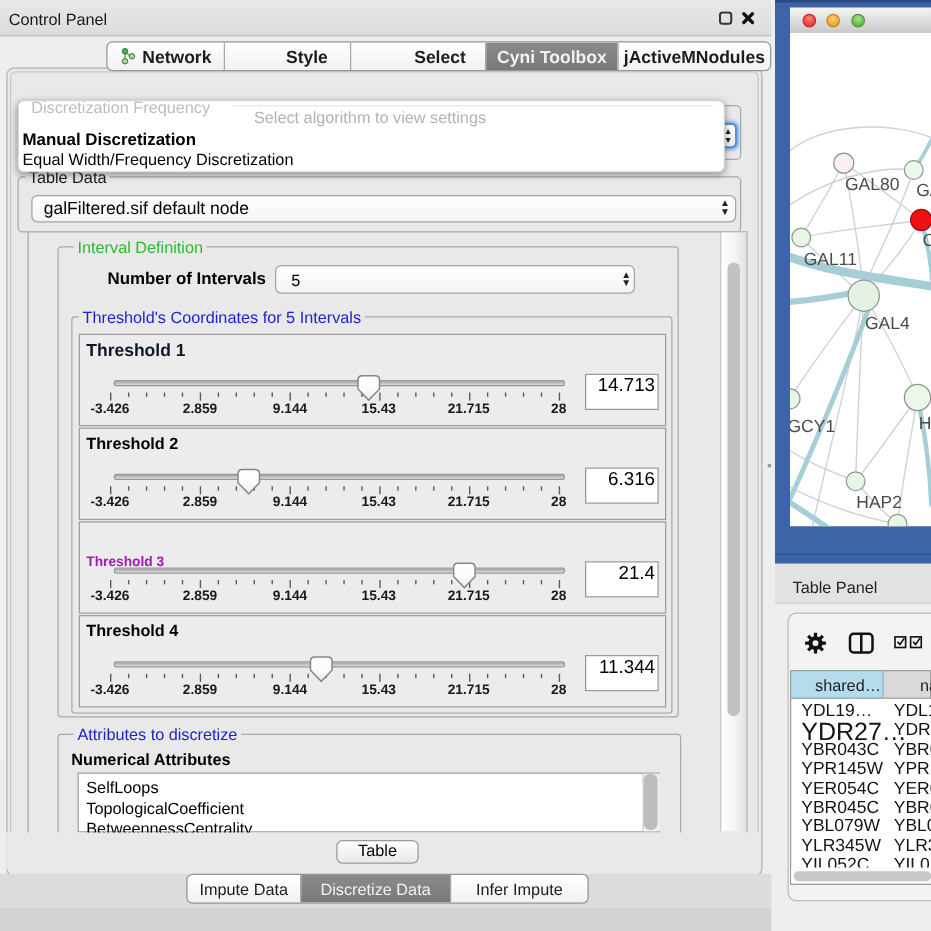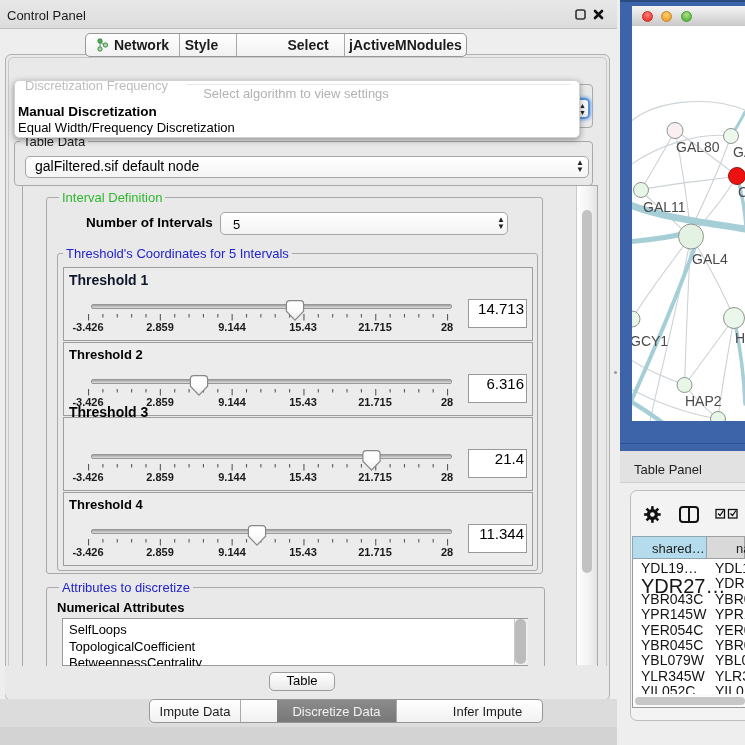--- a/index.html
+++ b/index.html
@@ -23,22 +23,23 @@
 </svg>
 <div class="ab" style="left:5px;top:54px;width:603px;height:645px;background:#e9e9e9;border:1px solid #b0b0b0;border-radius:6px;"></div>
 <div class="ab" style="left:8px;top:57px;width:597px;height:639px;border:1px solid #c9c9c9;border-radius:5px;"></div>
 <div class="tseg" style="left:85px;top:33px;height:22px;">
 <div class="s" style="width:93px;"><svg width="13" height="14" viewBox="0 0 13 14" style="margin-right:5px;">
         <path d="M4 3 L4 10 M4 4 L9 7" stroke="#7aa87a" stroke-width="1.2" fill="none"></path>
         <circle cx="4" cy="3" r="2.2" fill="#4caf50" stroke="#2e7d32" stroke-width="0.8"></circle>
         <circle cx="4" cy="11" r="2.2" fill="#a5d6a7" stroke="#2e7d32" stroke-width="0.8"></circle>
         <circle cx="9.5" cy="7" r="2.2" fill="#a5d6a7" stroke="#2e7d32" stroke-width="0.8"></circle>
       </svg>Network</div>
-<div class="s" style="width:57px;padding-right:13px;box-sizing:border-box;">Style</div>
+<div class="s" style="width:57px;padding-right:13px;box-sizing:border-box;margin-left:44px;">Style</div>
 <div class="s" style="width:61px;padding-right:12px;box-sizing:border-box;margin-left:47px;">Select</div>
+<div class="s sel" style="width:105px;">Cyni Toolbox</div>
 <div class="s" style="width:121px;text-align:center;">jActiveMNodules</div>
 </div>
 <div class="grp" style="left:14px;top:84px;width:577px;height:42px;"></div>
 <div class="ab" style="left:576px;top:98px;width:14px;height:21px;box-sizing:border-box;background:linear-gradient(#ffffff,#ececec);border:2px solid #5693d6;border-radius:5px;box-shadow:0 0 3px 1.5px #8ab4e6;"></div>
 <div class="ab arrows" style="left:579px;top:103px;font-size:7px;line-height:6.5px;">▲<br>▼</div>
 <div class="ab" style="left:14px;top:80px;width:564px;height:56px;background:#ffffff;border:1px solid #d2d2d2;border-radius:5px;box-shadow:0 2px 6px rgba(0,0,0,0.4);z-index:40;"></div>
 <div class="ab" style="left:186px;top:84px;width:384px;height:1px;background:#e8e8e8;z-index:41;"></div>
 <div class="ab" style="left:25px;top:78px;font-size:13px;color:#bdbdbd;z-index:41;">Discretization Frequency</div>
 <div class="ab" style="left:14px;top:86px;width:564px;text-align:center;font-size:13px;color:#b2b2b2;z-index:41;">Select algorithm to view settings</div>
 <div class="ab" style="left:18px;top:104px;font-size:13.5px;font-weight:bold;color:#000;z-index:41;">Manual Discretization</div>
@@ -147,21 +148,21 @@
   </svg>
 <div class="ab" style="left:48px;top:396px;width:80px;text-align:center;font-size:11px;font-weight:bold;color:#1a1a1a;">-3.426</div>
 <div class="ab" style="left:120px;top:396px;width:80px;text-align:center;font-size:11px;font-weight:bold;color:#1a1a1a;">2.859</div>
 <div class="ab" style="left:192px;top:396px;width:80px;text-align:center;font-size:11px;font-weight:bold;color:#1a1a1a;">9.144</div>
 <div class="ab" style="left:263px;top:396px;width:80px;text-align:center;font-size:11px;font-weight:bold;color:#1a1a1a;">15.43</div>
 <div class="ab" style="left:335px;top:396px;width:80px;text-align:center;font-size:11px;font-weight:bold;color:#1a1a1a;">21.715</div>
 <div class="ab" style="left:407px;top:396px;width:80px;text-align:center;font-size:11px;font-weight:bold;color:#1a1a1a;">28</div>
 <div class="ab" style="left:468px;top:374px;width:59px;height:29px;background:#ffffff;border:1px solid #999999;box-sizing:border-box;"></div>
 <div class="ab" style="left:468px;top:375px;width:56px;text-align:right;font-size:15px;color:#000;">6.316</div>
 <div class="ab" style="left:63px;top:417px;width:468px;height:72px;background:#ececec;border:1px solid #9d9d9d;"></div>
-<div class="ab" style="left:69px;top:404px;font-size:14px;font-weight:bold;color:#000000;">Threshold 3</div>
+<div class="ab" style="left:69px;top:444px;font-size:11px;font-weight:bold;color:#a21caf;">Threshold 3</div>
 <div class="ab" style="left:91px;top:454px;width:359px;height:3px;border-radius:2px;background:linear-gradient(#a0a0a0,#dedede);border:1px solid #979797;"></div>
 <svg class="ab" style="left:63px;top:417px;" width="468" height="72" viewBox="0 0 468 72">
     <rect x="25.00" y="47" width="1.1" height="6.5" fill="#5a5a5a"></rect>
     <rect x="39.36" y="47" width="1.1" height="3.5" fill="#5a5a5a"></rect>
     <rect x="53.72" y="47" width="1.1" height="3.5" fill="#5a5a5a"></rect>
     <rect x="68.08" y="47" width="1.1" height="3.5" fill="#5a5a5a"></rect>
     <rect x="82.44" y="47" width="1.1" height="3.5" fill="#5a5a5a"></rect>
     <rect x="96.80" y="47" width="1.1" height="6.5" fill="#5a5a5a"></rect>
     <rect x="111.16" y="47" width="1.1" height="3.5" fill="#5a5a5a"></rect>
     <rect x="125.52" y="47" width="1.1" height="3.5" fill="#5a5a5a"></rect>
@@ -252,21 +253,21 @@
 <div class="ab" style="left:57px;top:599.5px;font-size:13px;font-weight:bold;color:#000;">Numerical Attributes</div>
 <div class="ab" style="left:62px;top:618px;width:466px;height:48px;background:#ffffff;border:1px solid #9b9b9b;box-sizing:border-box;"></div>
 <div class="ab" style="left:69px;top:622px;font-size:13px;color:#000;line-height:16.6px;">SelfLoops<br>TopologicalCoefficient<br>BetweennessCentrality</div>
 <div class="ab" style="left:514px;top:619px;width:13px;height:46px;background:linear-gradient(90deg,#fafafa,#ededed);border-left:1px solid #cccccc;"></div>
 <div class="ab" style="left:515px;top:619px;width:11px;height:45px;background:#bcbcbc;border-radius:5px;"></div>
 <div class="ab" style="left:5px;top:666px;width:603px;height:33px;background:#e9e9e9;border-radius:0 0 6px 6px;"></div>
 <div class="ab" style="left:269px;top:672px;width:66px;height:19px;background:linear-gradient(#ffffff,#e9e9e9);border:1px solid #9b9b9b;border-radius:5px;box-sizing:border-box;"></div>
 <div class="ab" style="left:269px;top:673px;width:66px;text-align:center;font-size:13px;color:#000;">Table</div>
 <div class="ab" style="left:0;top:699px;width:617px;height:28px;background:#dcdcdc;border-bottom:1px solid #c2c2c2;"></div>
 <div class="ab" style="left:0;top:727px;width:617px;height:18px;background:#d3d3d3;"></div>
-<div class="tseg" style="left:149px;top:699px;height:22px;gap:36px;">
+<div class="tseg" style="left:149px;top:699px;height:22px;">
 <div class="s" style="width:90px;font-weight:normal;font-size:13px;">Impute Data</div>
 <div class="s sel" style="width:119px;font-weight:normal;font-size:13px;">Discretize Data</div>
 <div class="s" style="width:109px;font-weight:normal;font-size:13px;">Infer Impute</div>
 </div>
 <div class="ab" style="left:620px;top:0;width:125px;height:451px;background:#3d64a8;"></div>
 <div class="ab" style="left:620px;top:0;width:125px;height:2px;background:#2a4a80;"></div>
 <div class="ab" style="left:620px;top:443px;width:125px;height:1px;background:#2f5390;"></div>
 <div class="ab" style="left:632px;top:6px;width:113px;height:20px;background:linear-gradient(#f5f5f5,#c9c9c9);border-bottom:1px solid #9a9a9a;"></div>
 <div class="ab" style="left:641.5px;top:11px;width:11px;height:11px;border-radius:50%;background:radial-gradient(circle at 50% 30%,#f9827e,#ee3b36 70%);border:1px solid #c92a25;box-sizing:border-box;"></div>
 <div class="ab" style="left:661.0px;top:11px;width:11px;height:11px;border-radius:50%;background:radial-gradient(circle at 50% 30%,#f8d270,#f0a432 70%);border:1px solid #c8851f;box-sizing:border-box;"></div>

